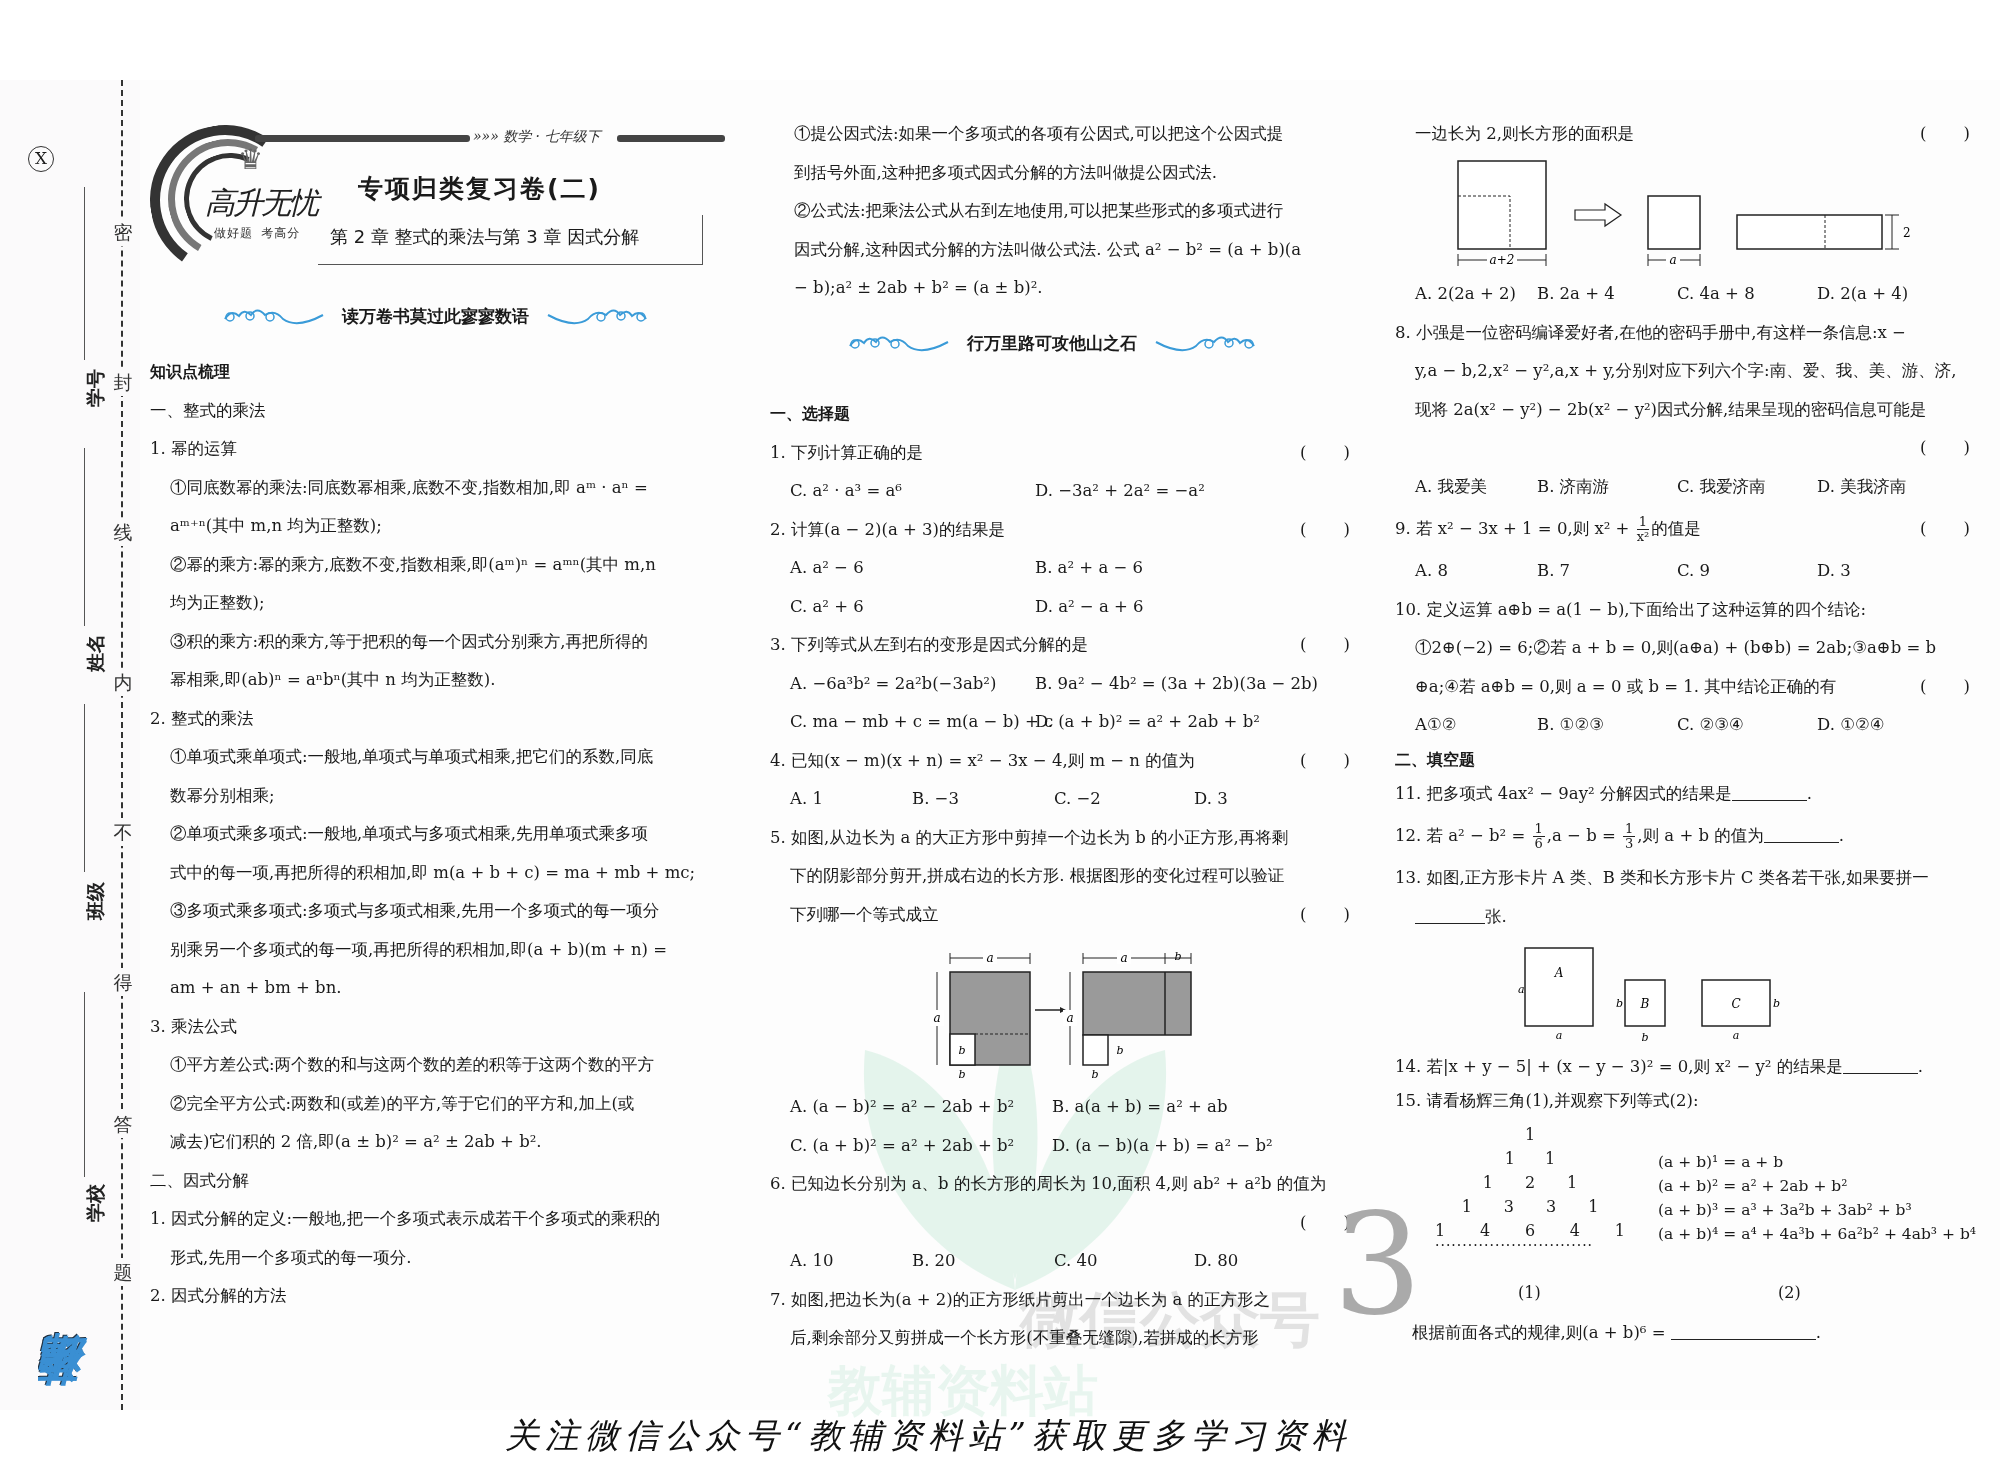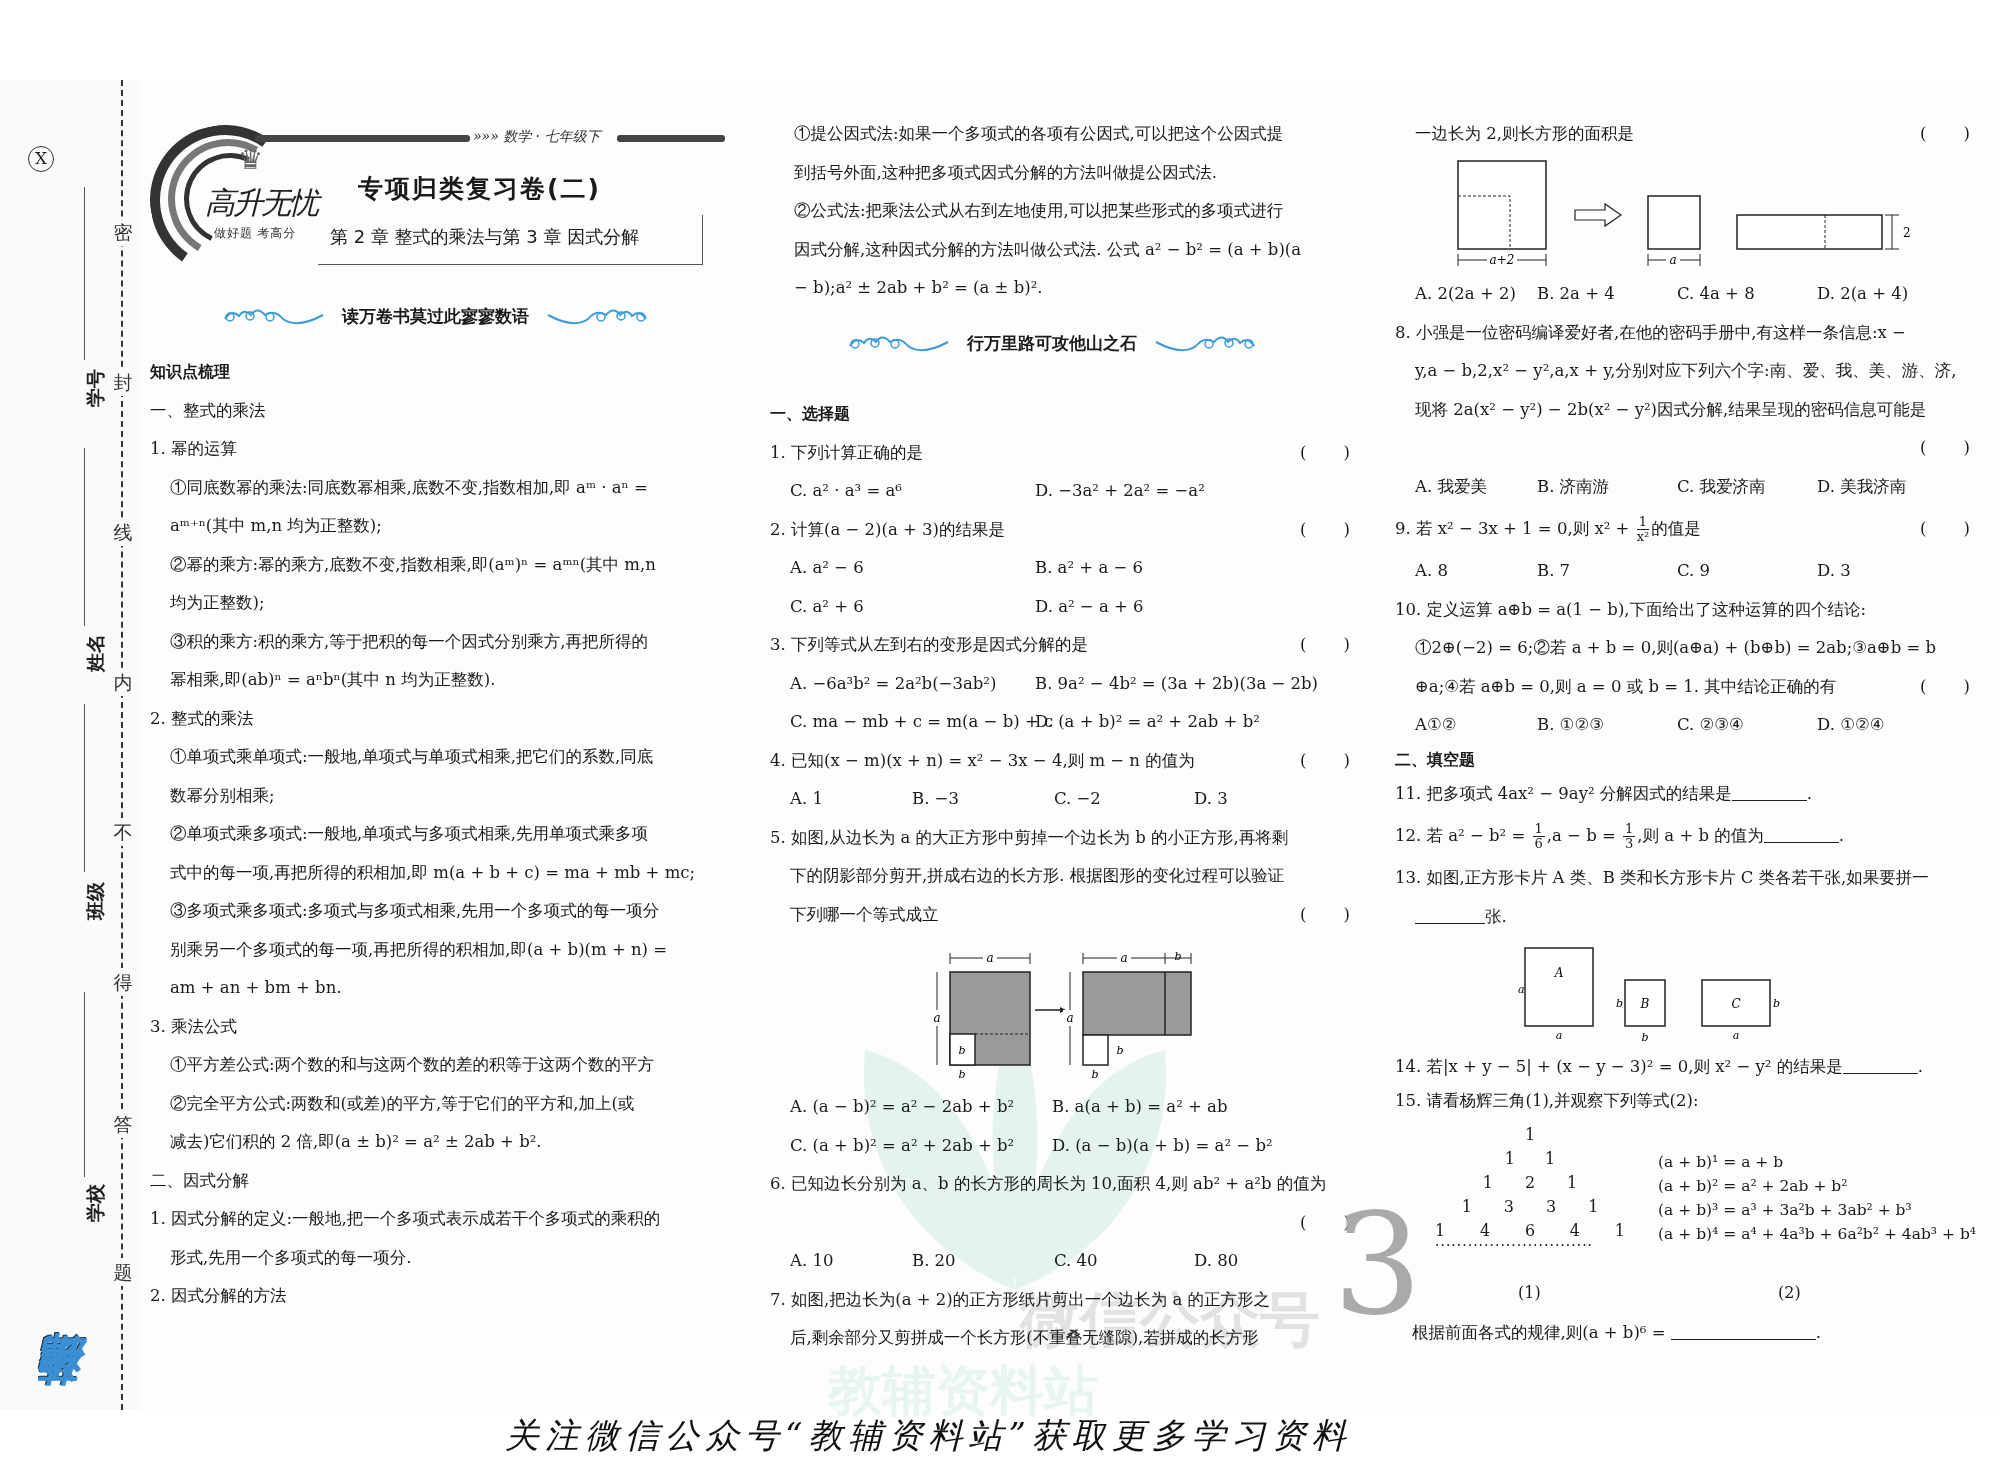--- a/index.html
+++ b/index.html
@@ -11,21 +11,21 @@
   .seal-char { position: absolute; left: 111px; width: 24px; height: 28px; background: #fbfafb; font-size: 19px; color: #333; text-align: center; line-height: 28px; }
   .field-line { position: absolute; left: 84px; width: 0; border-left: 1.5px solid #555; }
   .field-label { position: absolute; left: 66px; font-family: "DejaVu Sans", sans-serif; font-size: 19px; font-weight: bold; color: #222; transform: rotate(-90deg); transform-origin: center; white-space: nowrap; width: 60px; text-align: center; }
   .x-circle { position: absolute; left: 28px; top: 146px; width: 26px; height: 26px; border: 1.5px solid #333; border-radius: 50%; font-size: 17px; text-align: center; line-height: 23px; font-family: "DejaVu Serif", serif; }
   .brand-vert { position: absolute; left: 34px; top: 1240px; width: 60px; height: 170px; font-family: "DejaVu Sans", sans-serif; font-weight: bold; font-size: 44px; color: #3a8fd3; writing-mode: vertical-rl; transform: rotate(180deg); letter-spacing: -4px; font-style: italic; text-shadow: 1px 1px 0 #234; }
 
   
   .logo { position: absolute; left: 150px; top: 125px; width: 180px; height: 145px; }
   .logo .arc { position: absolute; border-radius: 50%; border-style: solid; border-color: #333 transparent transparent #333; }
   .logo-title { position: absolute; left: 55px; top: 58px; font-family: "DejaVu Sans", sans-serif; font-weight: normal; font-style: italic; font-size: 30px; color: #222; letter-spacing: -2px; text-shadow: 1px 1px 0 #fff; }
-  .logo-sub { position: absolute; left: 64px; top: 100px; font-family: Liberation Sans, sans-serif; font-size: 12px; color: #333; letter-spacing: 1px; }
+  .logo-sub { position: absolute; left: 64px; top: 100px; font-family: Liberation Mono, monospace; font-size: 12px; color: #333; letter-spacing: 1px; }
   .logo-crown { position: absolute; left: 88px; top: 18px; font-size: 28px; color: #666; }
   .header-bar { position: absolute; left: 255px; top: 135px; width: 215px; height: 7px; background: #444; border-radius: 3px; }
   .header-bar2 { position: absolute; left: 617px; top: 135px; width: 108px; height: 7px; background: #444; border-radius: 3px; }
   .header-subject { position: absolute; left: 473px; top: 128px; font-size: 14px; color: #333; font-style: italic; white-space: nowrap; }
   .exam-title { position: absolute; left: 358px; top: 172px; font-family: "DejaVu Sans", sans-serif; font-weight: bold; font-size: 25px; letter-spacing: 2px; color: #1a1a1a; }
   .chapter-box { position: absolute; left: 318px; top: 215px; width: 385px; height: 50px; border-right: 1.5px solid #555; border-bottom: 1.5px solid #555; }
   .chapter-title { position: absolute; left: 330px; top: 225px; font-family: "DejaVu Sans", sans-serif; font-size: 18px; color: #1a1a1a; white-space: nowrap; }
 
   .banner { position: absolute; height: 40px; display: flex; align-items: center; }
   .banner .orn { width: 110px; height: 26px; position: relative; }

